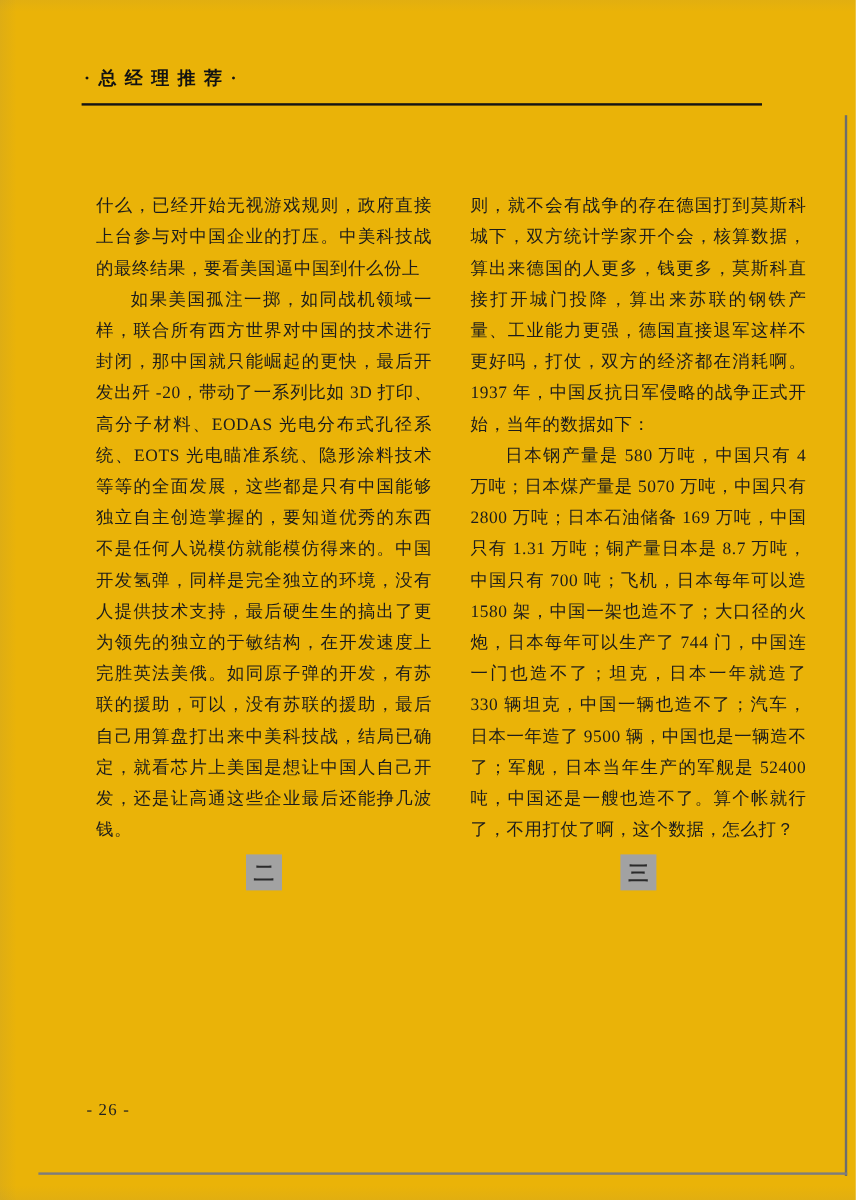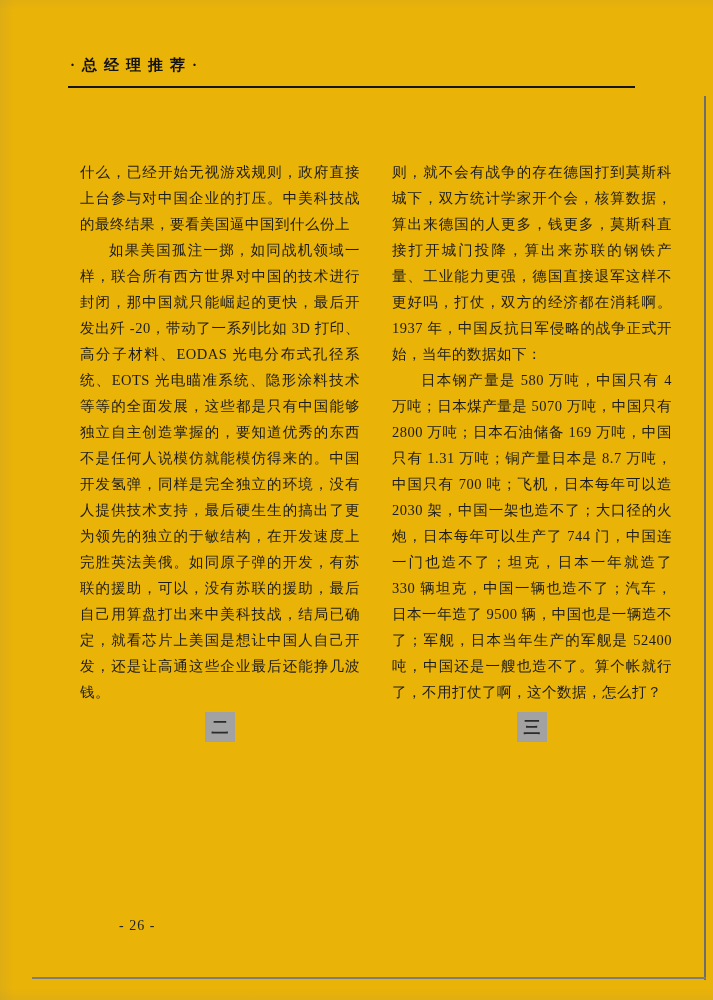--- a/index.html
+++ b/index.html
@@ -65,21 +65,20 @@
     margin: 7px auto;
     background: #a2a2a2;
     color: #2a2a2a;
     font-size: 17px; font-weight: bold;
     display: flex; align-items: center; justify-content: center;
   }
   .page-number {
     position: absolute; top: 918px; left: 72px;
     font-size: 14px; letter-spacing: 1px;
     color: #222222;
-    margin-left: 47px;
   }
 </style>
 </head>
 <body>
 
 <div class="page">
 
   <div class="scan-wash"></div>
   <div class="edge-right"></div>
   <div class="edge-bottom"></div>
@@ -90,21 +89,21 @@
   <div class="columns">
 
     <div class="col">
       <p class="para">什么，已经开始无视游戏规则，政府直接上台参与对中国企业的打压。中美科技战的最终结果，要看美国逼中国到什么份上</p>
       <p class="para indent">如果美国孤注一掷，如同战机领域一样，联合所有西方世界对中国的技术进行封闭，那中国就只能崛起的更快，最后开发出歼 -20，带动了一系列比如 3D 打印、高分子材料、EODAS 光电分布式孔径系统、EOTS 光电瞄准系统、隐形涂料技术等等的全面发展，这些都是只有中国能够独立自主创造掌握的，要知道优秀的东西不是任何人说模仿就能模仿得来的。中国开发氢弹，同样是完全独立的环境，没有人提供技术支持，最后硬生生的搞出了更为领先的独立的于敏结构，在开发速度上完胜英法美俄。如同原子弹的开发，有苏联的援助，可以，没有苏联的援助，最后自己用算盘打出来中美科技战，结局已确定，就看芯片上美国是想让中国人自己开发，还是让高通这些企业最后还能挣几波钱。</p>
       <div class="section-divider">二</div>
     </div>
 
     <div class="col">
       <p class="para">则，就不会有战争的存在德国打到莫斯科城下，双方统计学家开个会，核算数据，算出来德国的人更多，钱更多，莫斯科直接打开城门投降，算出来苏联的钢铁产量、工业能力更强，德国直接退军这样不更好吗，打仗，双方的经济都在消耗啊。1937 年，中国反抗日军侵略的战争正式开始，当年的数据如下：</p>
-      <p class="para indent">日本钢产量是 580 万吨，中国只有 4 万吨；日本煤产量是 5070 万吨，中国只有 2800 万吨；日本石油储备 169 万吨，中国只有 1.31 万吨；铜产量日本是 8.7 万吨，中国只有 700 吨；飞机，日本每年可以造 2030 架，中国一架也造不了；大口径的火炮，日本每年可以生产了 744 门，中国连一门也造不了；坦克，日本一年就造了 330 辆坦克，中国一辆也造不了；汽车，日本一年造了 9500 辆，中国也是一辆造不了；军舰，日本当年生产的军舰是 52400 吨，中国还是一艘也造不了。算个帐就行了，不用打仗了啊，这个数据，怎么打？</p>
+      <p class="para indent">日本钢产量是 580 万吨，中国只有 4 万吨；日本煤产量是 5070 万吨，中国只有 2800 万吨；日本石油储备 169 万吨，中国只有 1.31 万吨；铜产量日本是 8.7 万吨，中国只有 700 吨；飞机，日本每年可以造 1580 架，中国一架也造不了；大口径的火炮，日本每年可以生产了 744 门，中国连一门也造不了；坦克，日本一年就造了 330 辆坦克，中国一辆也造不了；汽车，日本一年造了 9500 辆，中国也是一辆造不了；军舰，日本当年生产的军舰是 52400 吨，中国还是一艘也造不了。算个帐就行了，不用打仗了啊，这个数据，怎么打？</p>
       <div class="section-divider">三</div>
     </div>
 
   </div>
 
   <div class="page-number">- 26 -</div>
 
 </div>
 
 </body></html>

